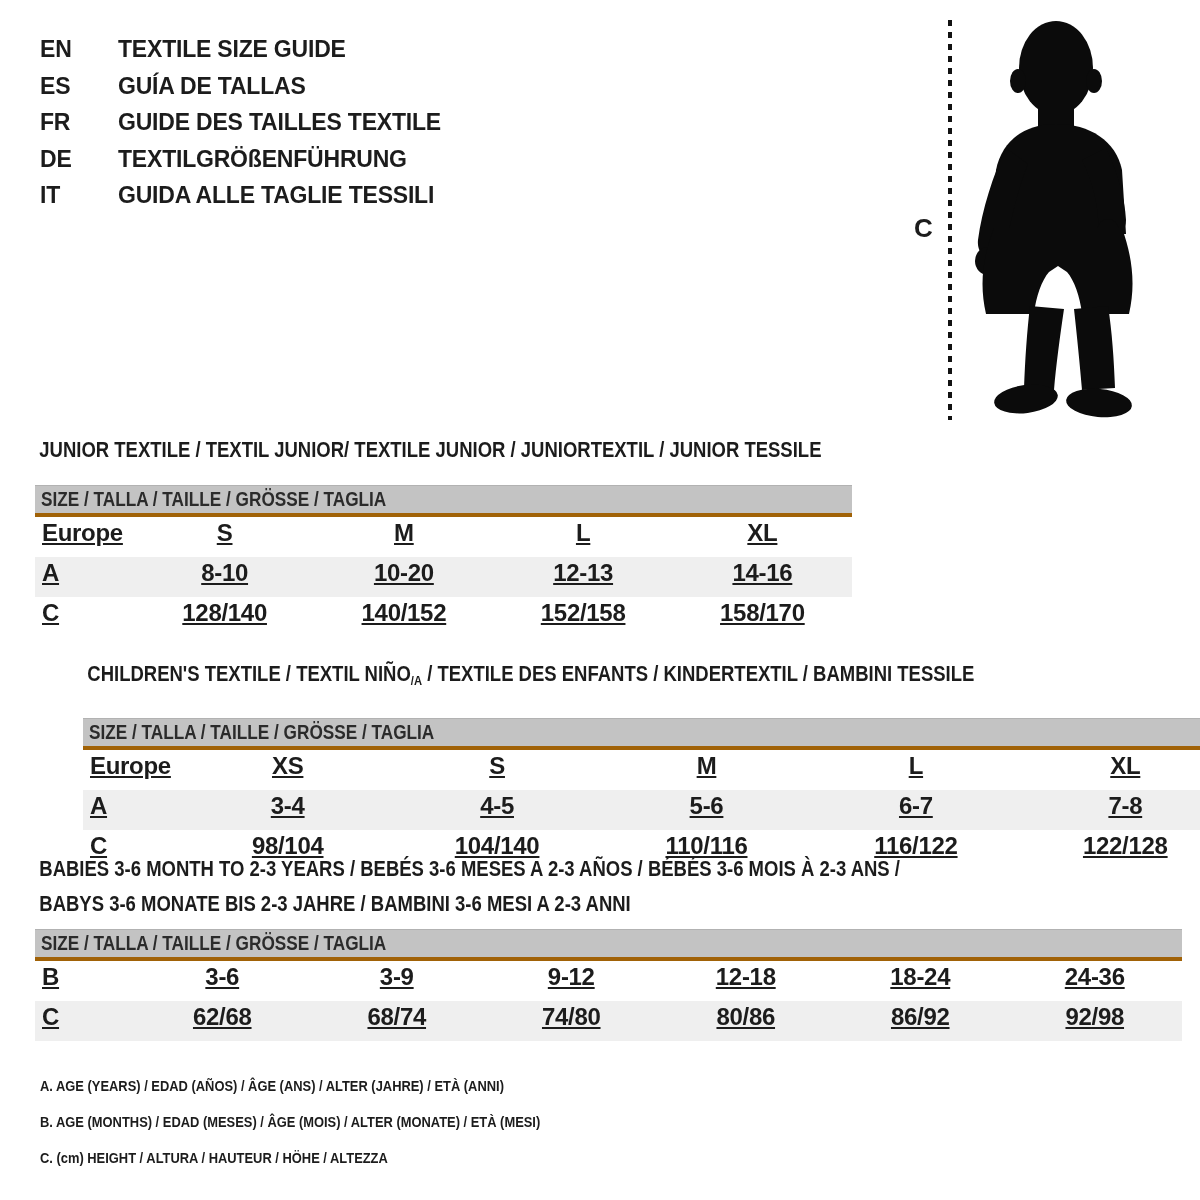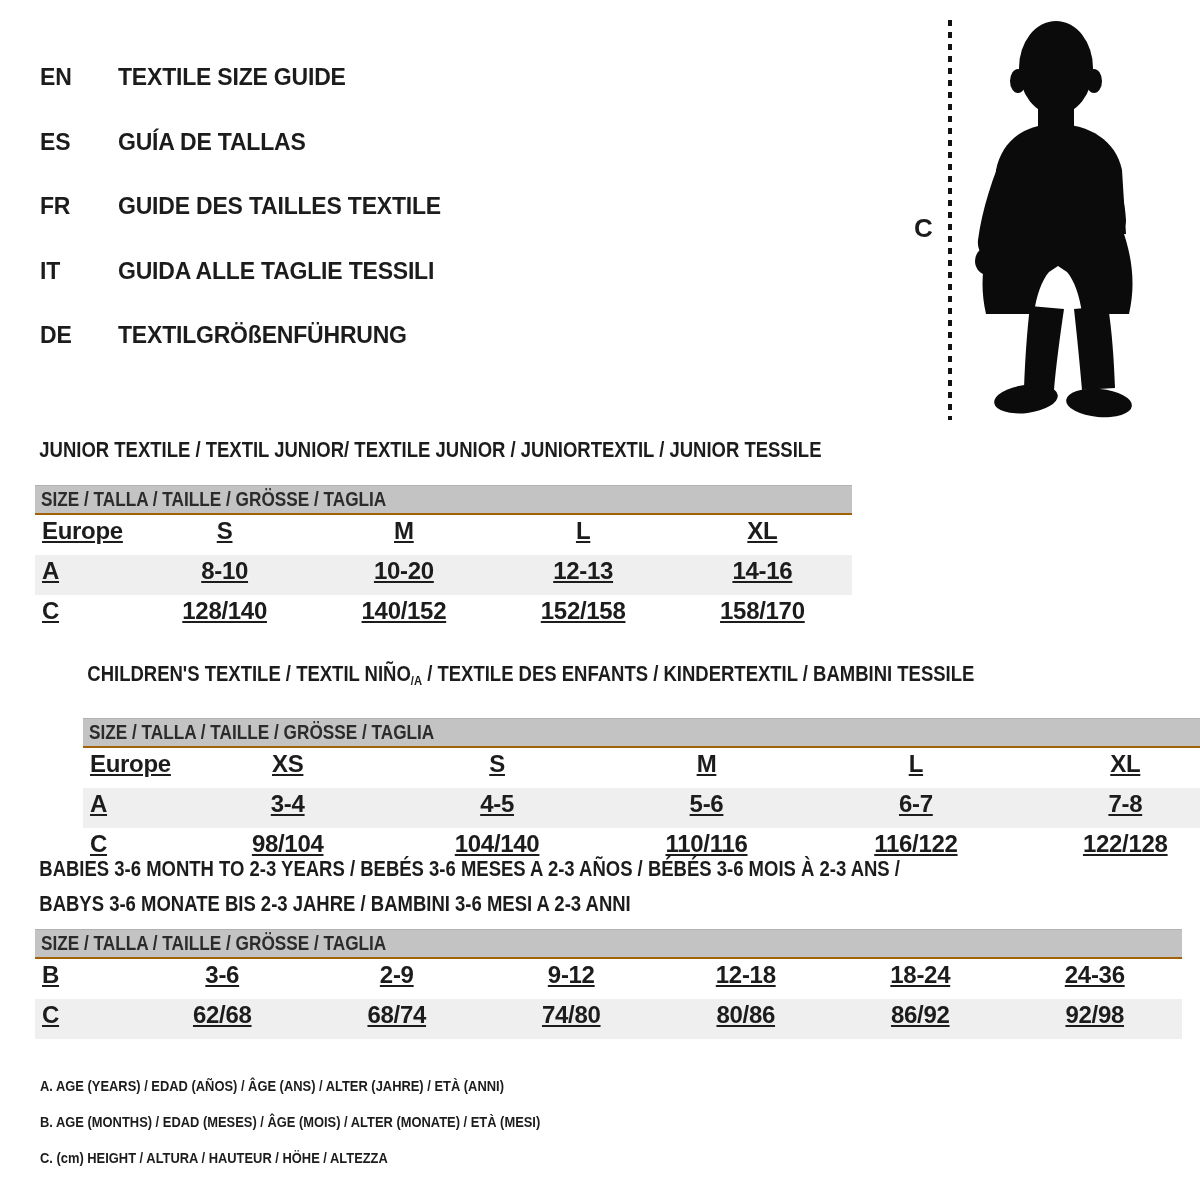--- a/index.html
+++ b/index.html
@@ -11,21 +11,21 @@
   body {
     width:1200px; height:1200px;
     font-family:"Liberation Sans", sans-serif;
     font-weight:bold;
     color:var(--text);
   }
   .page { position:relative; width:1200px; height:1200px; overflow:hidden; background:#fff; }
 
   
   .lang-list { position:absolute; left:40px; top:31px; font-size:23px; line-height:36.5px; letter-spacing:-0.2px; }
-  .lang-row  { display:flex;margin-top:28px; }
+  .lang-row  { display:flex; }
   .lang-code { width:78px; flex:0 0 78px; }
 
   
   .figure-area { position:absolute; left:900px; top:15px; width:280px; height:420px; }
   .c-label { position:absolute; left:14px; top:198px; font-size:26px; }
   .dashed-line {
     position:absolute; left:48px; top:5px; width:4px; height:400px;
     background:repeating-linear-gradient(180deg, #121212 0 6px, transparent 6px 12px);
   }
   .toddler { position:absolute; left:68px; top:3px; }
@@ -41,21 +41,21 @@
     font-size:21.5px; line-height:24px;
     white-space:nowrap;
     transform:scaleX(0.86); transform-origin:0 0;
   }
   .section-babies .section-title { line-height:35px; }
   .subscript { font-size:13px; vertical-align:-4px; }
 
   .size-header-bar {
     background:var(--bar);
     border-top:1px solid #b2b2b2;
-    border-bottom:2px solid #a16207;
+    border-bottom:4px solid #a16207;
     height:27px; line-height:27px;
     margin-top:23px;
   }
   .section-children .size-header-bar { margin-top:25px; }
   .section-babies   .size-header-bar { margin-top:7px; }
   .bar-text {
     display:inline-block; padding-left:7px;
     font-size:20px; white-space:nowrap;
     transform:scaleX(0.86); transform-origin:0 0;
     color:#2b2b2b;
@@ -82,26 +82,26 @@
       </div>
       <div class="lang-row">
         <span class="lang-code">ES</span>
         <span class="lang-label">GUÍA DE TALLAS</span>
       </div>
       <div class="lang-row">
         <span class="lang-code">FR</span>
         <span class="lang-label">GUIDE DES TAILLES TEXTILE</span>
       </div>
       <div class="lang-row">
+        <span class="lang-code">DE</span>
+        <span class="lang-label">TEXTILGRÖßENFÜHRUNG</span>
+      </div>
+      <div class="lang-row">
         <span class="lang-code">IT</span>
         <span class="lang-label">GUIDA ALLE TAGLIE TESSILI</span>
-      </div>
-      <div class="lang-row">
-        <span class="lang-code">DE</span>
-        <span class="lang-label">TEXTILGRÖßENFÜHRUNG</span>
       </div>
     </div>
 
   <div class="figure-area">
     <span class="c-label">C</span>
     <div class="dashed-line"></div>
     <svg class="toddler" width="170" height="405" viewBox="0 0 170 405" xmlns="http://www.w3.org/2000/svg">
       <g fill="#0b0b0b">
 
         <ellipse cx="88" cy="50" rx="37" ry="47"></ellipse>
@@ -194,21 +194,21 @@
       <section class="size-section section-babies">
         <h2 class="section-title">
           <div class="title-line"><span>BABIES 3-6 MONTH TO 2-3 YEARS / BEBÉS 3-6 MESES A 2-3 AÑOS / BÉBÉS 3-6 MOIS À 2-3 ANS /</span></div>
           <div class="title-line"><span>BABYS 3-6 MONATE BIS 2-3 JAHRE / BAMBINI 3-6 MESI A 2-3 ANNI</span></div>
         </h2>
         <div class="size-header-bar"><span class="bar-text">SIZE / TALLA / TAILLE / GRÖSSE / TAGLIA</span></div>
         <div class="size-table">
           <div class="t-row" style="grid-template-columns: 100px repeat(6, 1fr);">
             <div class="t-label">B</div>
             <div class="t-cell">3-6</div>
-            <div class="t-cell">2-9</div>
+            <div class="t-cell">3-9</div>
             <div class="t-cell">9-12</div>
             <div class="t-cell">12-18</div>
             <div class="t-cell">18-24</div>
             <div class="t-cell">24-36</div>
           </div>
           <div class="t-row shaded" style="grid-template-columns: 100px repeat(6, 1fr);">
             <div class="t-label">C</div>
             <div class="t-cell">62/68</div>
             <div class="t-cell">68/74</div>
             <div class="t-cell">74/80</div>

